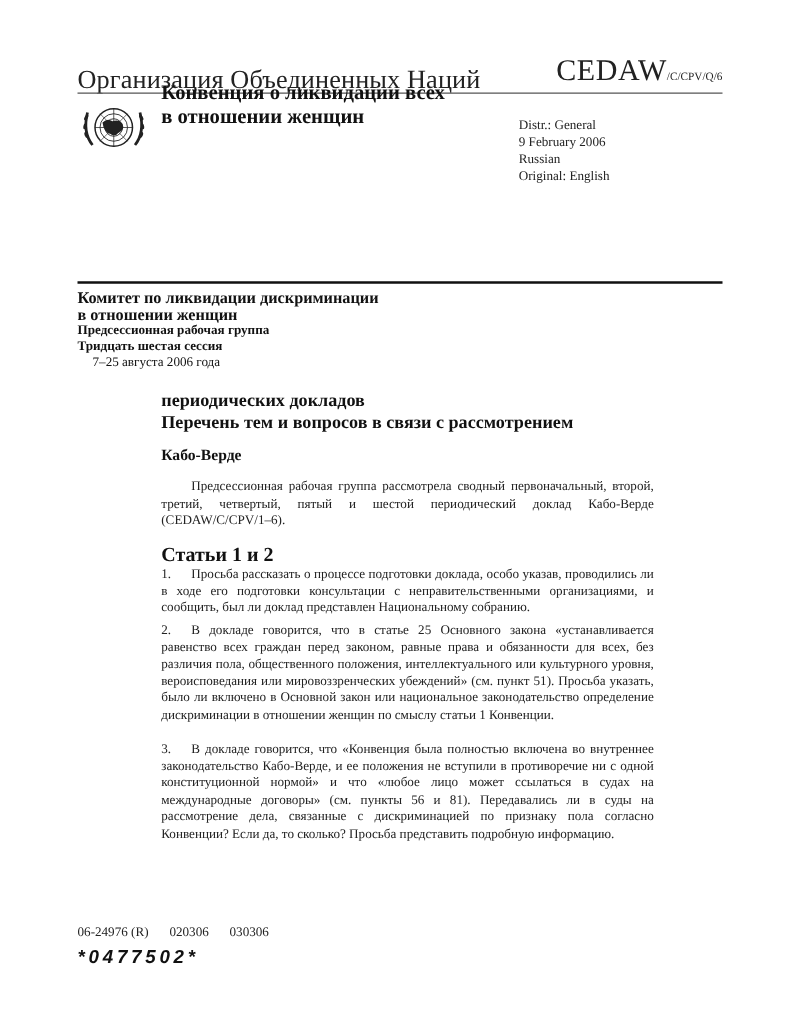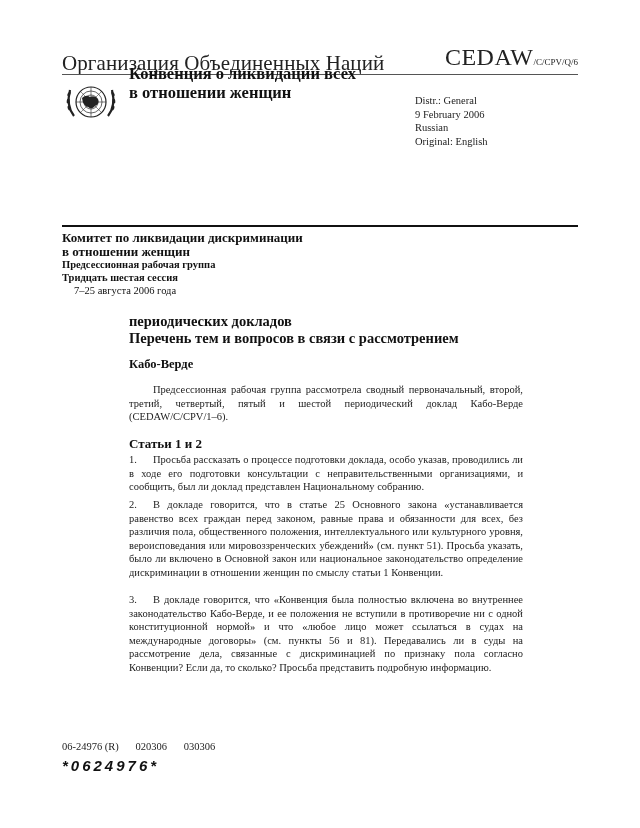--- a/index.html
+++ b/index.html
@@ -15,21 +15,21 @@
   .distr { left: 415px; top: 82px; font-size: 10.5px; line-height: 13.5px; color: #222; margin-top: 12px; }
   .rule-thick { left: 62px; width: 516px; top: 225px; height: 2px; background: #111; }
   .committee { left: 62px; top: 231px; width: 320px; }
   .committee .c-title { font-size: 13px; font-weight: bold; line-height: 13.5px; }
   .committee .c-sub { font-size: 10.5px; font-weight: bold; line-height: 13px; }
   .committee .c-date { font-size: 10.5px; line-height: 13px; margin-left: 12px; }
   .doc-title { left: 129px; top: 313px; width: 400px; font-size: 14.5px; font-weight: bold; line-height: 17px; }
   .country { left: 129px; top: 357px; font-size: 12.5px; font-weight: bold; }
   .body-text { left: 129px; width: 394px; font-size: 10.5px; line-height: 13.5px; text-align: justify; color: #222; }
   .intro { top: 383px; text-indent: 24px; }
-  .articles { left: 129px; top: 436px; font-size: 13px; font-weight: bold; }
+  .articles { left: 129px; top: 436px; font-size: 16px; font-weight: bold; }
   .para .num { display: inline-block; width: 24px; }
   .p1 { top: 453px; }
   .p2 { top: 498px; }
   .p3 { top: 593px; }
   .footer-code { left: 62px; top: 741px; font-size: 10.5px; color: #222; word-spacing: 0; }
   .footer-code span { margin-right: 14px; }
   .barcode { left: 62px; top: 757px; font-family: "Liberation Sans", "DejaVu Sans", sans-serif;
              font-size: 15px; font-weight: bold; font-style: italic; letter-spacing: 3px; color: #111; }
 </style>
 </head>
@@ -107,13 +107,13 @@
 <div class="abs body-text para p2"><span class="num">2.</span><span>В докладе говорится, что в статье 25 Основного закона «устанавливается равенство всех граждан перед законом, равные права и обязанности для всех, без различия пола, общественного положения, интеллектуального или культурного уровня, вероисповедания или мировоззренческих убеждений» (см. пункт 51). Просьба указать, было ли включено в Основной закон или национальное законодательство определение дискриминации в отношении женщин по смыслу статьи 1 Конвенции.</span></div>
 
 <div class="abs body-text para p3"><span class="num">3.</span><span>В докладе говорится, что «Конвенция была полностью включена во внутреннее законодательство Кабо-Верде, и ее положения не вступили в противоречие ни с одной конституционной нормой» и что «любое лицо может ссылаться в судах на международные договоры» (см. пункты 56 и 81). Передавались ли в суды на рассмотрение дела, связанные с дискриминацией по признаку пола согласно Конвенции? Если да, то сколько? Просьба представить подробную информацию.</span></div>
 
 <div class="abs footer-code">
   <span>06-24976 (R)</span>
   <span>020306</span>
   <span>030306</span>
 </div>
 
-<div class="abs barcode">*0624976*</div>
+<div class="abs barcode">*0477502*</div>
 
 </body></html>

